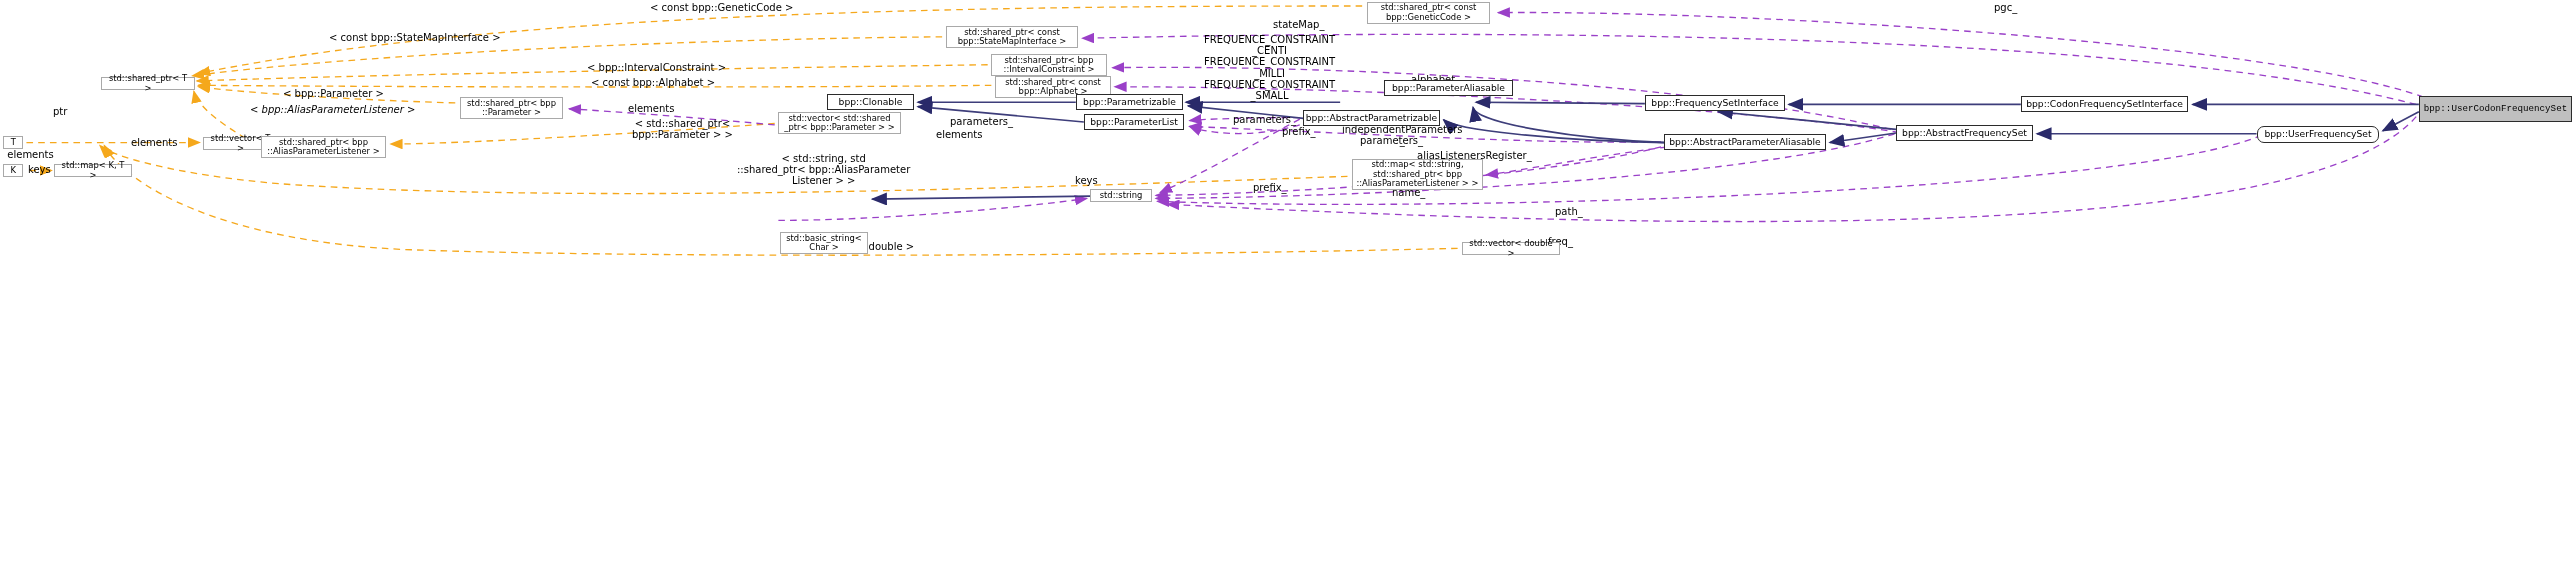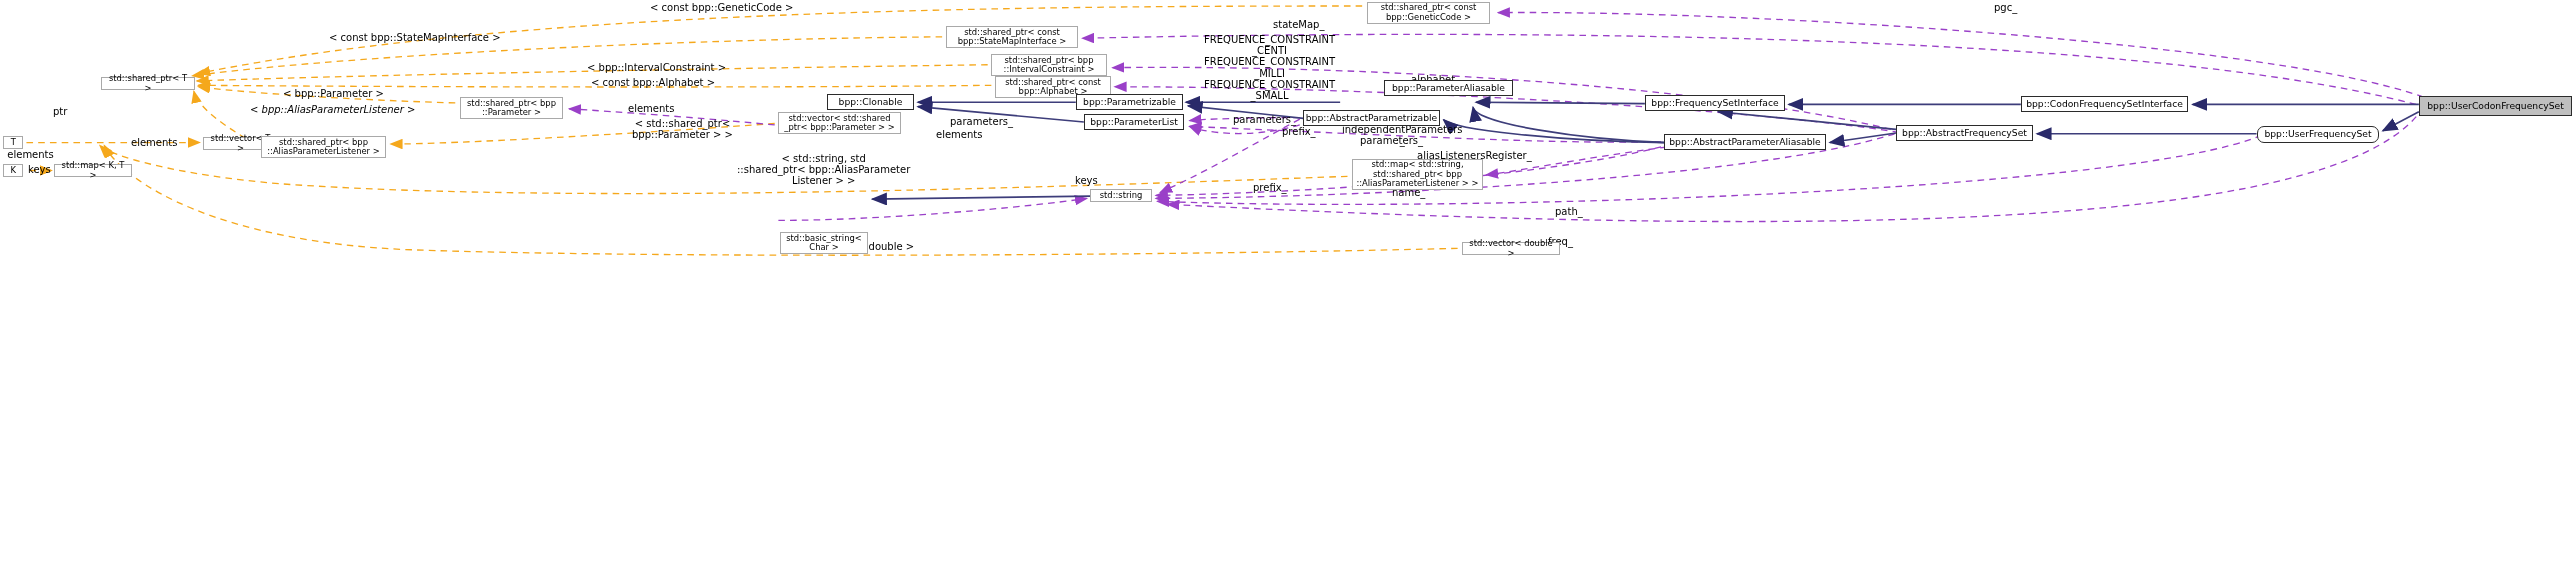--- a/index.html
+++ b/index.html
@@ -97,21 +97,21 @@
       <div class="node thin" style="left: 995px; top: 76px; width: 116px; height: 22px;">std::shared_ptr&lt; const
 bpp::Alphabet &gt;</div>
       <div class="node thin" style="left: 101px; top: 77px; width: 94px; height: 13.2px;">std::shared_ptr&lt; T &gt;</div>
       <div class="node thin" style="left: 460px; top: 97px; width: 103px; height: 22px;">std::shared_ptr&lt; bpp
 ::Parameter &gt;</div>
       <div class="node bold" style="left: 827px; top: 94px; width: 87px; height: 16px;">bpp::Clonable</div>
       <div class="node bold" style="left: 1076px; top: 94px; width: 107px; height: 16px;">bpp::Parametrizable</div>
       <div class="node bold" style="left: 1340px; top: 80px; width: 129px; height: 16px; margin-left: 44px;">bpp::ParameterAliasable</div>
       <div class="node bold" style="left: 1645px; top: 95px; width: 140px; height: 16px;">bpp::FrequencySetInterface</div>
       <div class="node bold" style="left: 2021px; top: 96px; width: 167px; height: 16px;">bpp::CodonFrequencySetInterface</div>
-      <div class="node current" style="left: 2419px; top: 96px; width: 153px; height: 20px;">bpp::UserCodonFrequencySet</div>
+      <div class="node current" style="left: 2419px; top: 96px; width: 153px; height: 26px; font-family: Liberation Mono, monospace;">bpp::UserCodonFrequencySet</div>
       <div class="node thin" style="left: 778px; top: 112px; width: 123px; height: 22px;">std::vector&lt; std::shared
 _ptr&lt; bpp::Parameter &gt; &gt;</div>
       <div class="node bold" style="left: 1084px; top: 114px; width: 100px; height: 16px;">bpp::ParameterList</div>
       <div class="node bold" style="left: 1303px; top: 110px; width: 137px; height: 16px;">bpp::AbstractParametrizable</div>
       <div class="node bold" style="left: 1664px; top: 134px; width: 162px; height: 16px;">bpp::AbstractParameterAliasable</div>
       <div class="node bold" style="left: 1896px; top: 125px; width: 137px; height: 16px;">bpp::AbstractFrequencySet</div>
       <div class="node bold" style="left: 2257px; top: 126px; width: 122px; height: 17px; border-radius: 7px;">bpp::UserFrequencySet</div>
       <div class="node thin" style="left: 2.9px; top: 136px; width: 20.6px; height: 13.2px;">T</div>
       <div class="node thin" style="left: 203px; top: 137px; width: 75px; height: 13.2px;">std::vector&lt; T &gt;</div>
       <div class="node thin" style="left: 261px; top: 136px; width: 125px; height: 22px;">std::shared_ptr&lt; bpp

